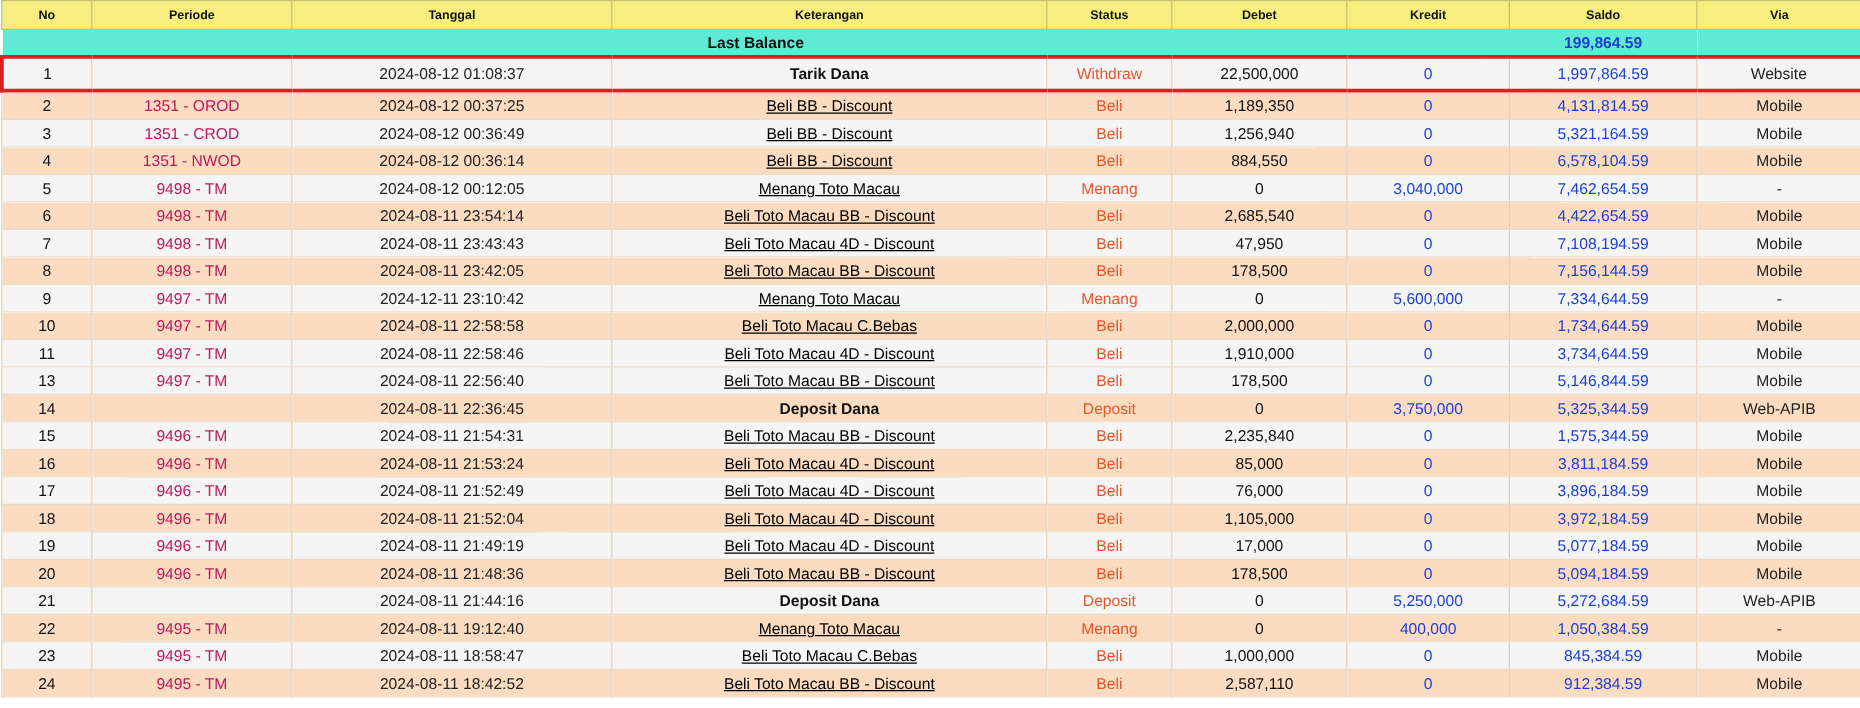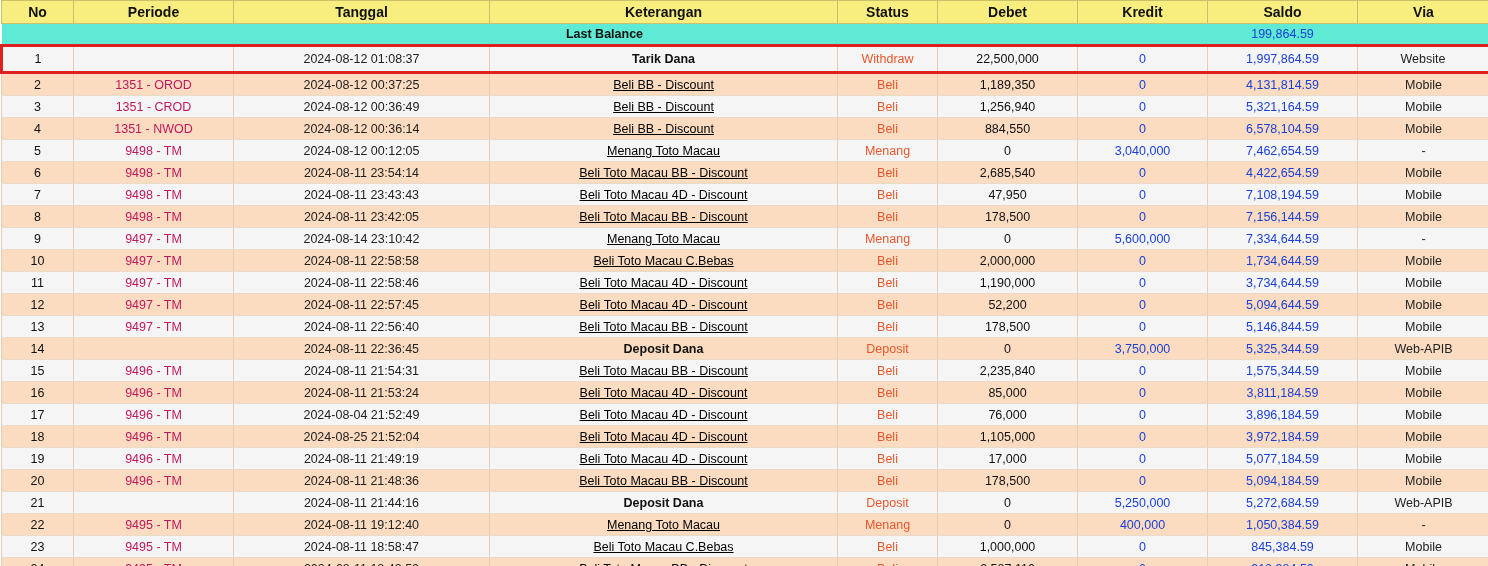--- a/index.html
+++ b/index.html
@@ -39,21 +39,21 @@
   table.tx {
     width: 1488px;
     border-collapse: collapse;
     table-layout: fixed;
   }
 
   table.tx th {
     background: #f7ee7f;
     border: 1px solid #c9c06a;
     font-weight: bold;
-    font-size: 14px;
+    font-size: 10px;
     color: #111;
     height: 20px;
     padding: 1px 2px;
     text-align: center;
   }
 
   table.tx td {
     border-left: 1px solid #e4cdb4;
     border-right: 1px solid #e4cdb4;
     border-bottom: 1px solid #eadbc8;
@@ -86,21 +86,21 @@
     border-bottom: 0;
     height: 18px;
   }
   .lastbal-label {
     text-align: right;
     font-weight: bold;
     color: #111;
     padding-right: 10px;
   }
   .lastbal-value {
-    font-weight: normal;
+    font-weight: bold;
     color: #1a3fd6;
     text-align: center;
   }
 
   tr.highlight td {
     background: #f5f5f5;
     border-top: 3px solid #e02020;
     border-bottom: 3px solid #e02020;
     height: 22px;
   }
@@ -259,21 +259,21 @@
           <td><span class="ket-link">Beli Toto Macau BB - Discount</span></td>
           <td class="st-beli">Beli</td>
           <td class="num-right num-deb">178,500</td>
           <td class="num-right num-kre">0</td>
           <td class="num-right num-sal">7,156,144.59</td>
           <td class="via">Mobile</td>
         </tr>
         <tr class="odd">
           <td>9</td>
           <td class="periode">9497 - TM</td>
-          <td class="tanggal">2024-08-14 23:10:42</td>
+          <td class="tanggal">2024-12-11 23:10:42</td>
           <td><span class="ket-link">Menang Toto Macau</span></td>
           <td class="st-menang">Menang</td>
           <td class="num-right num-deb">0</td>
           <td class="num-right num-kre">5,600,000</td>
           <td class="num-right num-sal">7,334,644.59</td>
           <td class="via">-</td>
         </tr>
         <tr class="even">
           <td>10</td>
           <td class="periode">9497 - TM</td>
@@ -284,34 +284,23 @@
           <td class="num-right num-kre">0</td>
           <td class="num-right num-sal">1,734,644.59</td>
           <td class="via">Mobile</td>
         </tr>
         <tr class="odd">
           <td>11</td>
           <td class="periode">9497 - TM</td>
           <td class="tanggal">2024-08-11 22:58:46</td>
           <td><span class="ket-link">Beli Toto Macau 4D - Discount</span></td>
           <td class="st-beli">Beli</td>
-          <td class="num-right num-deb">1,190,000</td>
+          <td class="num-right num-deb">1,910,000</td>
           <td class="num-right num-kre">0</td>
           <td class="num-right num-sal">3,734,644.59</td>
-          <td class="via">Mobile</td>
-        </tr>
-        <tr class="even">
-          <td>12</td>
-          <td class="periode">9497 - TM</td>
-          <td class="tanggal">2024-08-11 22:57:45</td>
-          <td><span class="ket-link">Beli Toto Macau 4D - Discount</span></td>
-          <td class="st-beli">Beli</td>
-          <td class="num-right num-deb">52,200</td>
-          <td class="num-right num-kre">0</td>
-          <td class="num-right num-sal">5,094,644.59</td>
           <td class="via">Mobile</td>
         </tr>
         <tr class="odd">
           <td>13</td>
           <td class="periode">9497 - TM</td>
           <td class="tanggal">2024-08-11 22:56:40</td>
           <td><span class="ket-link">Beli Toto Macau BB - Discount</span></td>
           <td class="st-beli">Beli</td>
           <td class="num-right num-deb">178,500</td>
           <td class="num-right num-kre">0</td>
@@ -347,32 +336,32 @@
           <td><span class="ket-link">Beli Toto Macau 4D - Discount</span></td>
           <td class="st-beli">Beli</td>
           <td class="num-right num-deb">85,000</td>
           <td class="num-right num-kre">0</td>
           <td class="num-right num-sal">3,811,184.59</td>
           <td class="via">Mobile</td>
         </tr>
         <tr class="odd">
           <td>17</td>
           <td class="periode">9496 - TM</td>
-          <td class="tanggal">2024-08-04 21:52:49</td>
+          <td class="tanggal">2024-08-11 21:52:49</td>
           <td><span class="ket-link">Beli Toto Macau 4D - Discount</span></td>
           <td class="st-beli">Beli</td>
           <td class="num-right num-deb">76,000</td>
           <td class="num-right num-kre">0</td>
           <td class="num-right num-sal">3,896,184.59</td>
           <td class="via">Mobile</td>
         </tr>
         <tr class="even">
           <td>18</td>
           <td class="periode">9496 - TM</td>
-          <td class="tanggal">2024-08-25 21:52:04</td>
+          <td class="tanggal">2024-08-11 21:52:04</td>
           <td><span class="ket-link">Beli Toto Macau 4D - Discount</span></td>
           <td class="st-beli">Beli</td>
           <td class="num-right num-deb">1,105,000</td>
           <td class="num-right num-kre">0</td>
           <td class="num-right num-sal">3,972,184.59</td>
           <td class="via">Mobile</td>
         </tr>
         <tr class="odd">
           <td>19</td>
           <td class="periode">9496 - TM</td>

